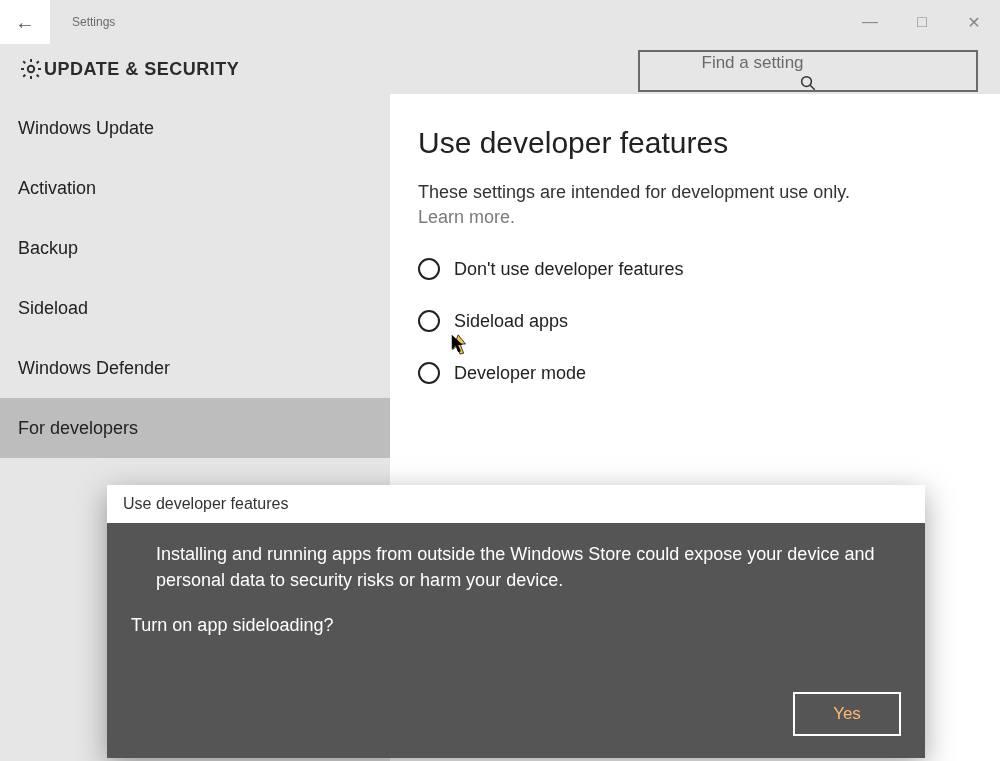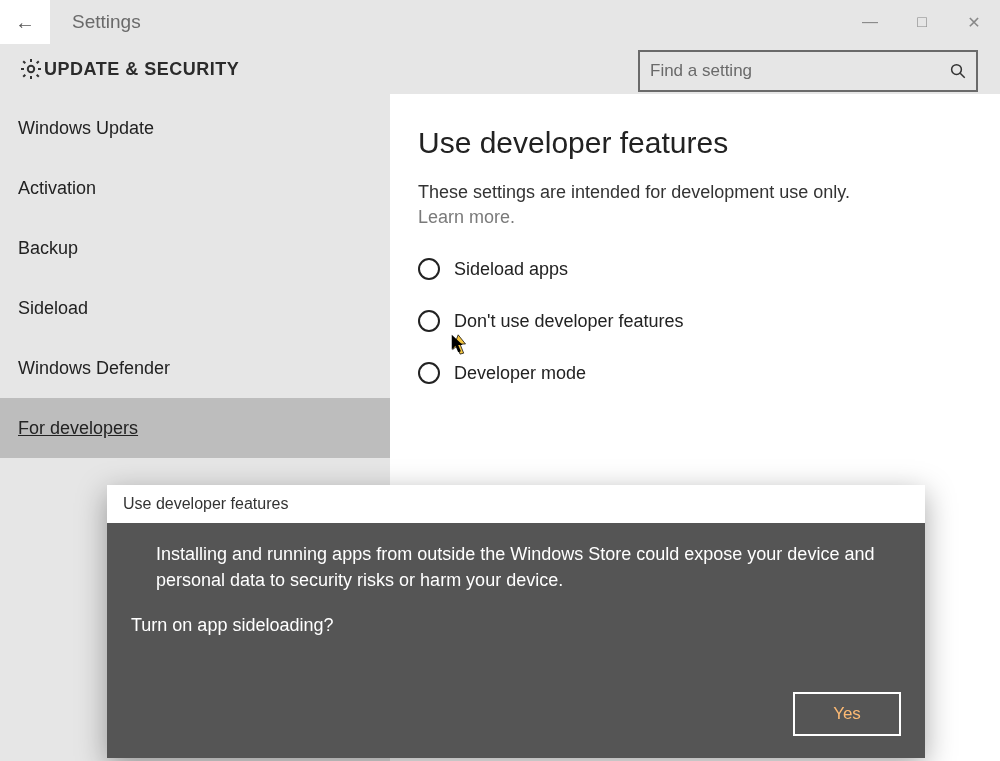--- a/index.html
+++ b/index.html
@@ -26,21 +26,21 @@
     align-items: center;
     justify-content: center;
     color: #555;
     font-size: 20px;
   }
   .title-label {
     display: flex;
     align-items: center;
     padding-left: 22px;
     color: #6a6a6a;
-    font-size: 19px;
+    font-size: 12px;
   }
   .win-controls {
     position: absolute;
     right: 0;
     top: 0;
     height: 44px;
     display: flex;
   }
   .win-btn {
     width: 52px;
@@ -75,20 +75,21 @@
   .search-box {
     position: absolute;
     right: 22px;
     top: 6px;
     width: 336px;
     height: 38px;
     border: 2px solid #6a6a6a;
     background: #e6e6e6;
     display: flex;
     align-items: center;
+    flex-direction: column;
   }
   .search-input {
     flex: 1;
     background: transparent;
     border: none;
     outline: none;
     font-size: 17px;
     color: #555;
     padding-left: 10px;
   }
@@ -115,21 +116,20 @@
   .sidebar-item {
     height: 60px;
     display: flex;
     align-items: center;
     padding-left: 18px;
     font-size: 18px;
     color: #222;
   }
   .sidebar-item.selected {
     background: #bdbdbd;
-    text-decoration: underline;
   }
   .content {
     flex: 1;
     background: #ffffff;
     padding: 32px 28px 0 28px;
     box-sizing: border-box;
   }
   .content h1 {
     font-weight: 300;
     font-size: 30px;
@@ -285,25 +285,25 @@
       </div>
   </div>
 
   <div class="content">
     <h1>Use developer features</h1>
     <div class="subtext">These settings are intended for development use only.</div>
     <div class="learn-more">Learn more.</div>
 
     <div class="radio-row">
       <span class="radio-circle"></span>
-      <span class="radio-label">Sideload apps</span>
+      <span class="radio-label">Don't use developer features</span>
     </div>
     <div class="radio-row">
       <span class="radio-circle"></span>
-      <span class="radio-label">Don't use developer features</span>
+      <span class="radio-label">Sideload apps</span>
     </div>
     <div class="radio-row">
       <span class="radio-circle"></span>
       <span class="radio-label">Developer mode</span>
     </div>
   </div>
 
 </div>
 
 <div class="cursor">

